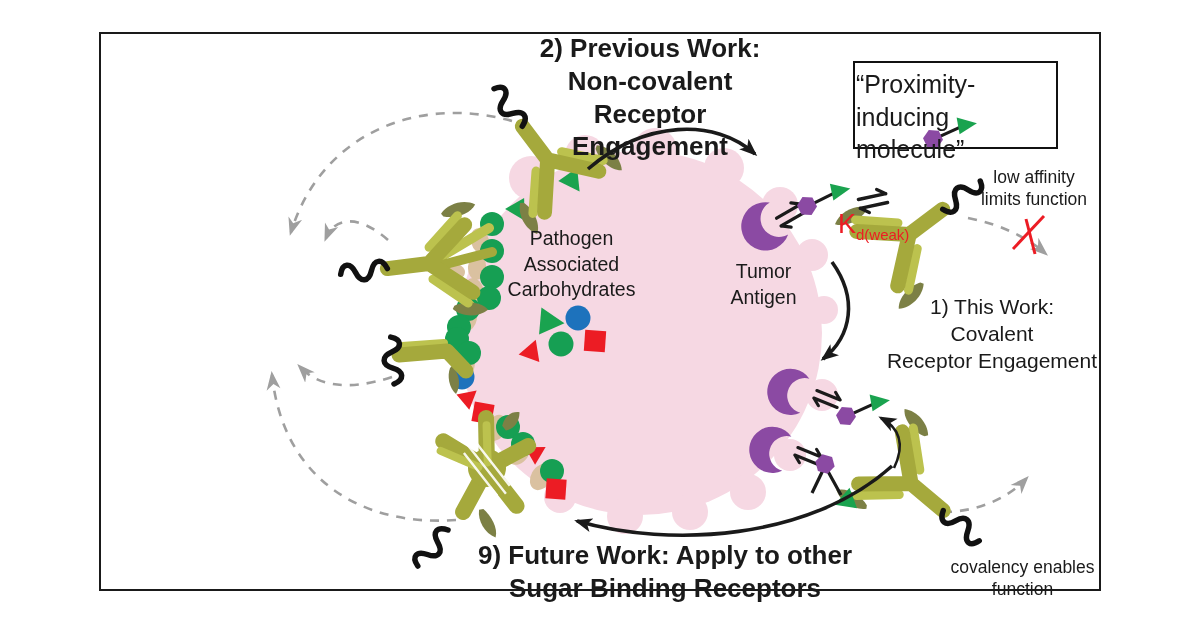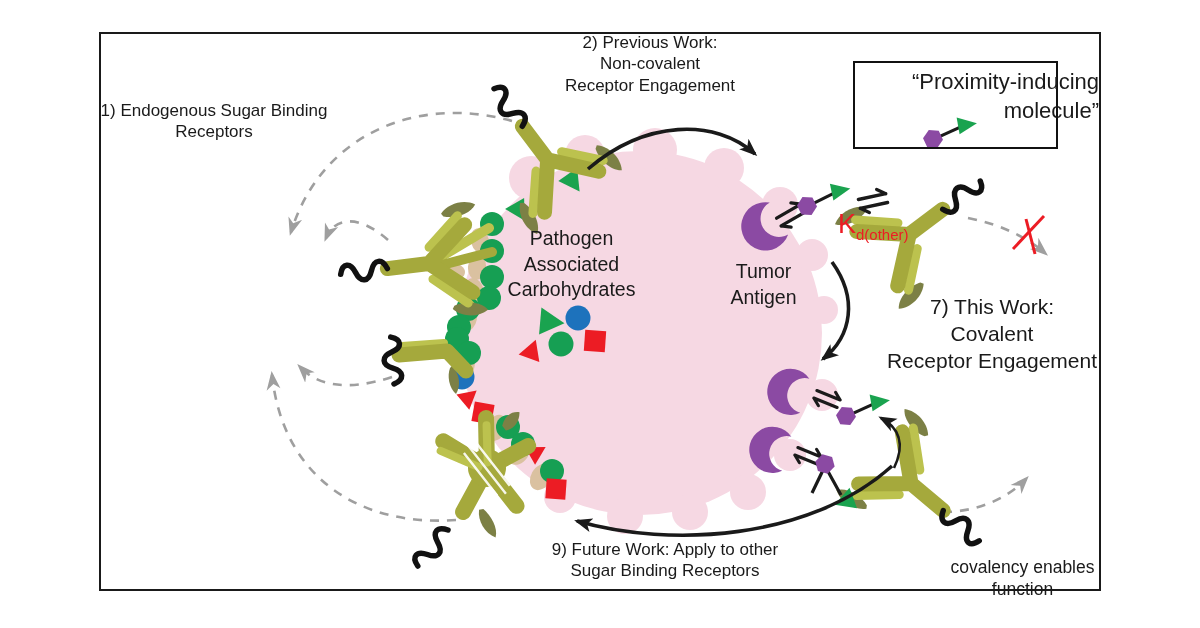--- a/index.html
+++ b/index.html
@@ -1,27 +1,27 @@
 <!DOCTYPE html>
 <html><head>
 <meta charset="utf-8">
 <style>
   html,body{margin:0;padding:0;background:#fff;}
   .canvas{position:relative;width:1200px;height:628px;background:#ffffff;overflow:hidden;
           font-family:"Liberation Sans", sans-serif;color:#1a1a1a;}
   svg.scene{position:absolute;left:0;top:0;z-index:1;}
   .lbl{position:absolute;z-index:3;white-space:pre-line;text-align:center;color:#1a1a1a;}
-  .f-step{font-size:17px;line-height:1.26;}
+  .f-step{font-size:26px;line-height:1.26;font-weight:bold;}
   .f-step3{font-size:21px;line-height:1.28;}
   .f-mid{font-size:19.5px;line-height:1.32;}
   .f-small{font-size:17.5px;line-height:1.26;}
   .prox-box{position:absolute;z-index:2;left:853px;top:61px;width:205px;height:88px;
             border:2.2px solid #111;box-sizing:border-box;background:transparent;}
   .prox-text{position:absolute;z-index:3;left:856px;top:68px;width:200px;
-             font-size:22px;line-height:1.3;text-align:right;white-space:pre-line;padding-left:43px;}
+             font-size:25px;line-height:1.3;text-align:left;white-space:pre-line;}
   .kd{position:absolute;z-index:3;left:838px;top:209px;color:#ed1c24;}
   .kd .k{font-size:27px;}
   .kd .sub{font-size:15px;vertical-align:-7px;}
 </style>
 </head>
 <body>
 
 <div class="canvas">
 
 <svg class="scene" width="1200" height="628" viewBox="0 0 1200 628">
@@ -195,35 +195,35 @@
   <path d="M832,262 C858,298 852,336 823,359" fill="none" stroke="#1a1a1a" stroke-width="3.6" marker-end="url(#mBlack)"></path>
   <path d="M892,466 C810,540 670,548 577,521" fill="none" stroke="#1a1a1a" stroke-width="3.6" marker-end="url(#mBlack)"></path>
   <path d="M894,468 C906,443 898,427 881,418" fill="none" stroke="#1a1a1a" stroke-width="2.6" marker-end="url(#mBlack)"></path>
 
   <g stroke="#ec1c24" stroke-width="3">
     <line x1="1013" y1="249" x2="1044" y2="216"></line>
     <line x1="1026" y1="219" x2="1035" y2="254"></line>
   </g>
 </svg>
 
-<div class="lbl f-step" style="left:100px;top:100px;width:228px;">1) Endogenous Sugar Binding
-Receptors</div>
 <div class="lbl f-step" style="left:525px;top:32px;width:250px;">2) Previous Work:
 Non-covalent
 Receptor Engagement</div>
 <div class="prox-box"></div>
 <div class="prox-text">“Proximity-inducing
 molecule”</div>
-<div class="kd"><span class="k">K</span><span class="sub">d(other)</span></div>
+<div class="lbl f-small" style="left:958px;top:166px;width:152px;">low affinity
+limits function</div>
+<div class="kd"><span class="k">K</span><span class="sub">d(weak)</span></div>
 <div class="lbl f-mid" style="left:716px;top:259px;width:95px;">Tumor
 Antigen</div>
 <div class="lbl f-mid" style="left:494px;top:226px;width:155px;">Pathogen
 Associated
 Carbohydrates</div>
-<div class="lbl f-step3" style="left:878px;top:294px;width:228px;">7) This Work:
+<div class="lbl f-step3" style="left:878px;top:294px;width:228px;">1) This Work:
 Covalent
 Receptor Engagement</div>
 <div class="lbl f-step" style="left:415px;top:539px;width:500px;">9) Future Work: Apply to other
 Sugar Binding Receptors</div>
 <div class="lbl f-small" style="left:935px;top:528px;width:175px;margin-top:28px;">covalency enables
 function</div>
 
 </div>
 
 </body></html>

